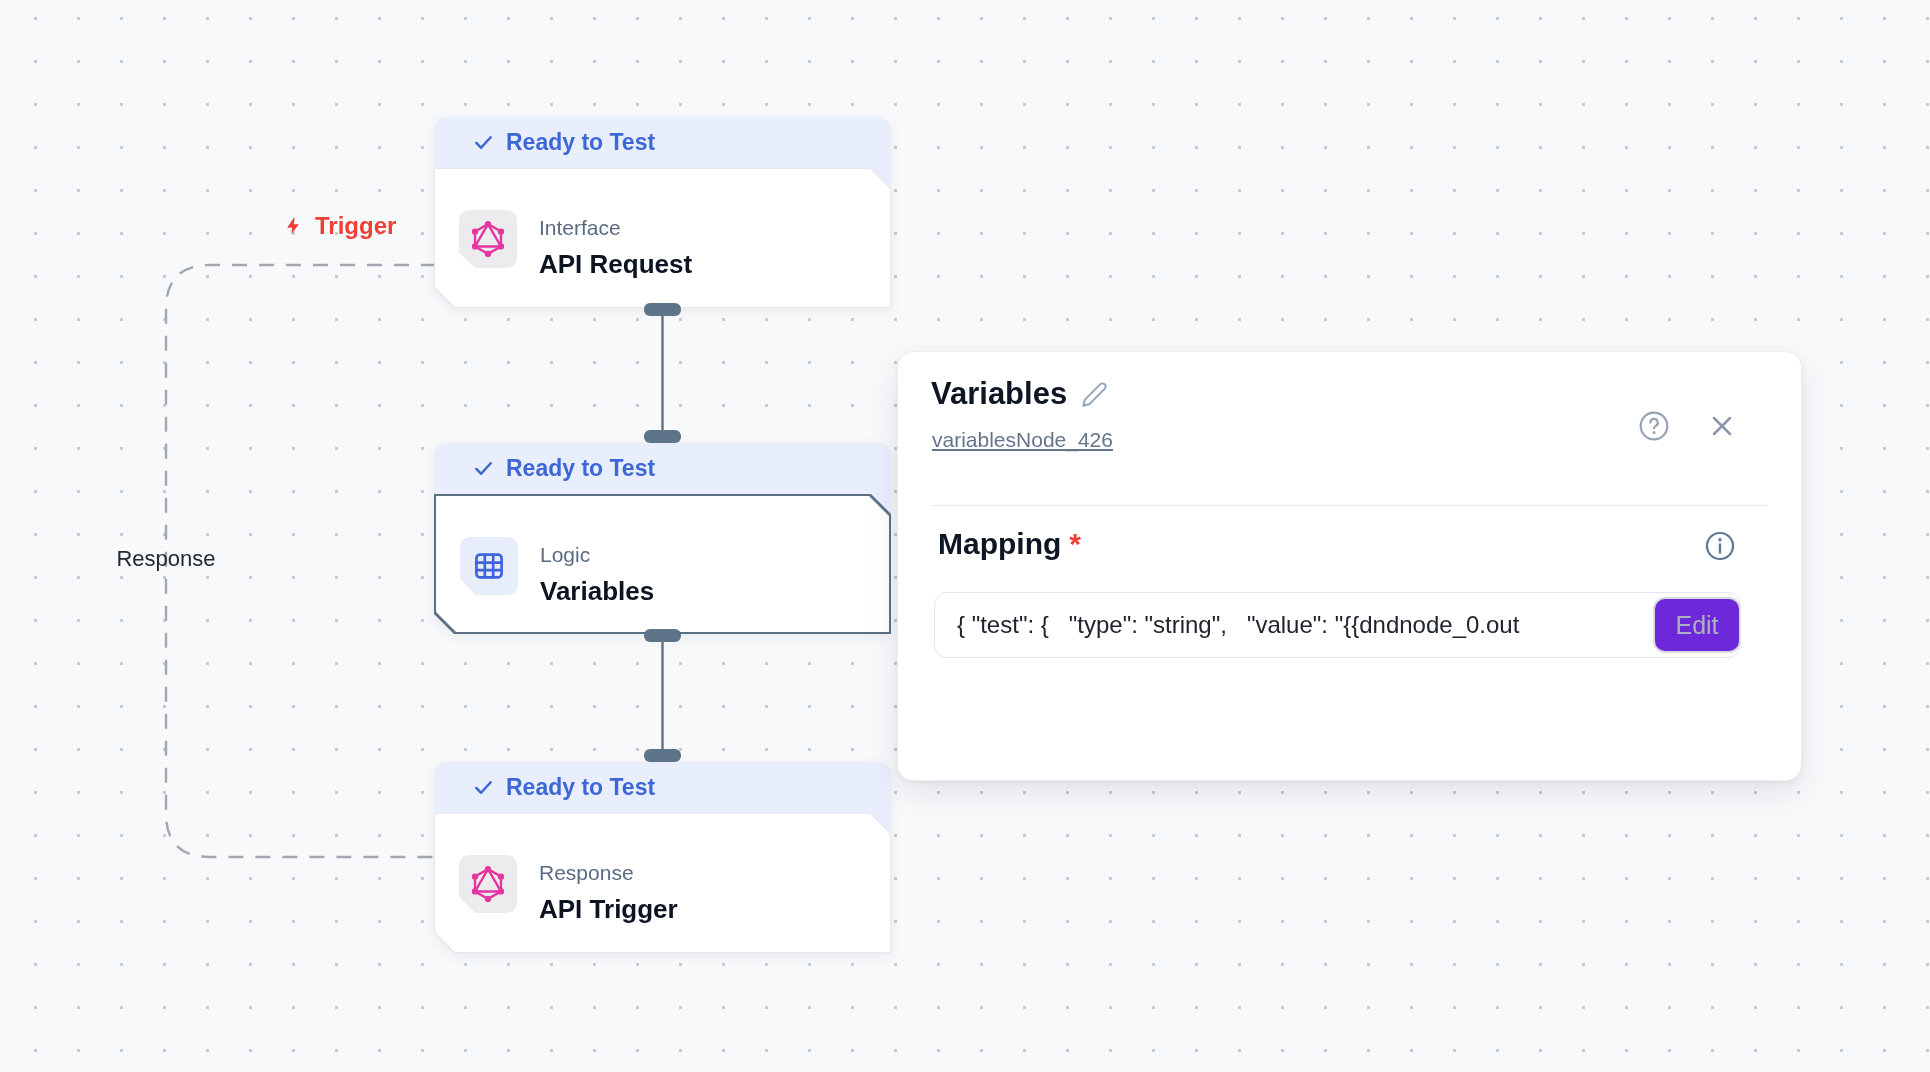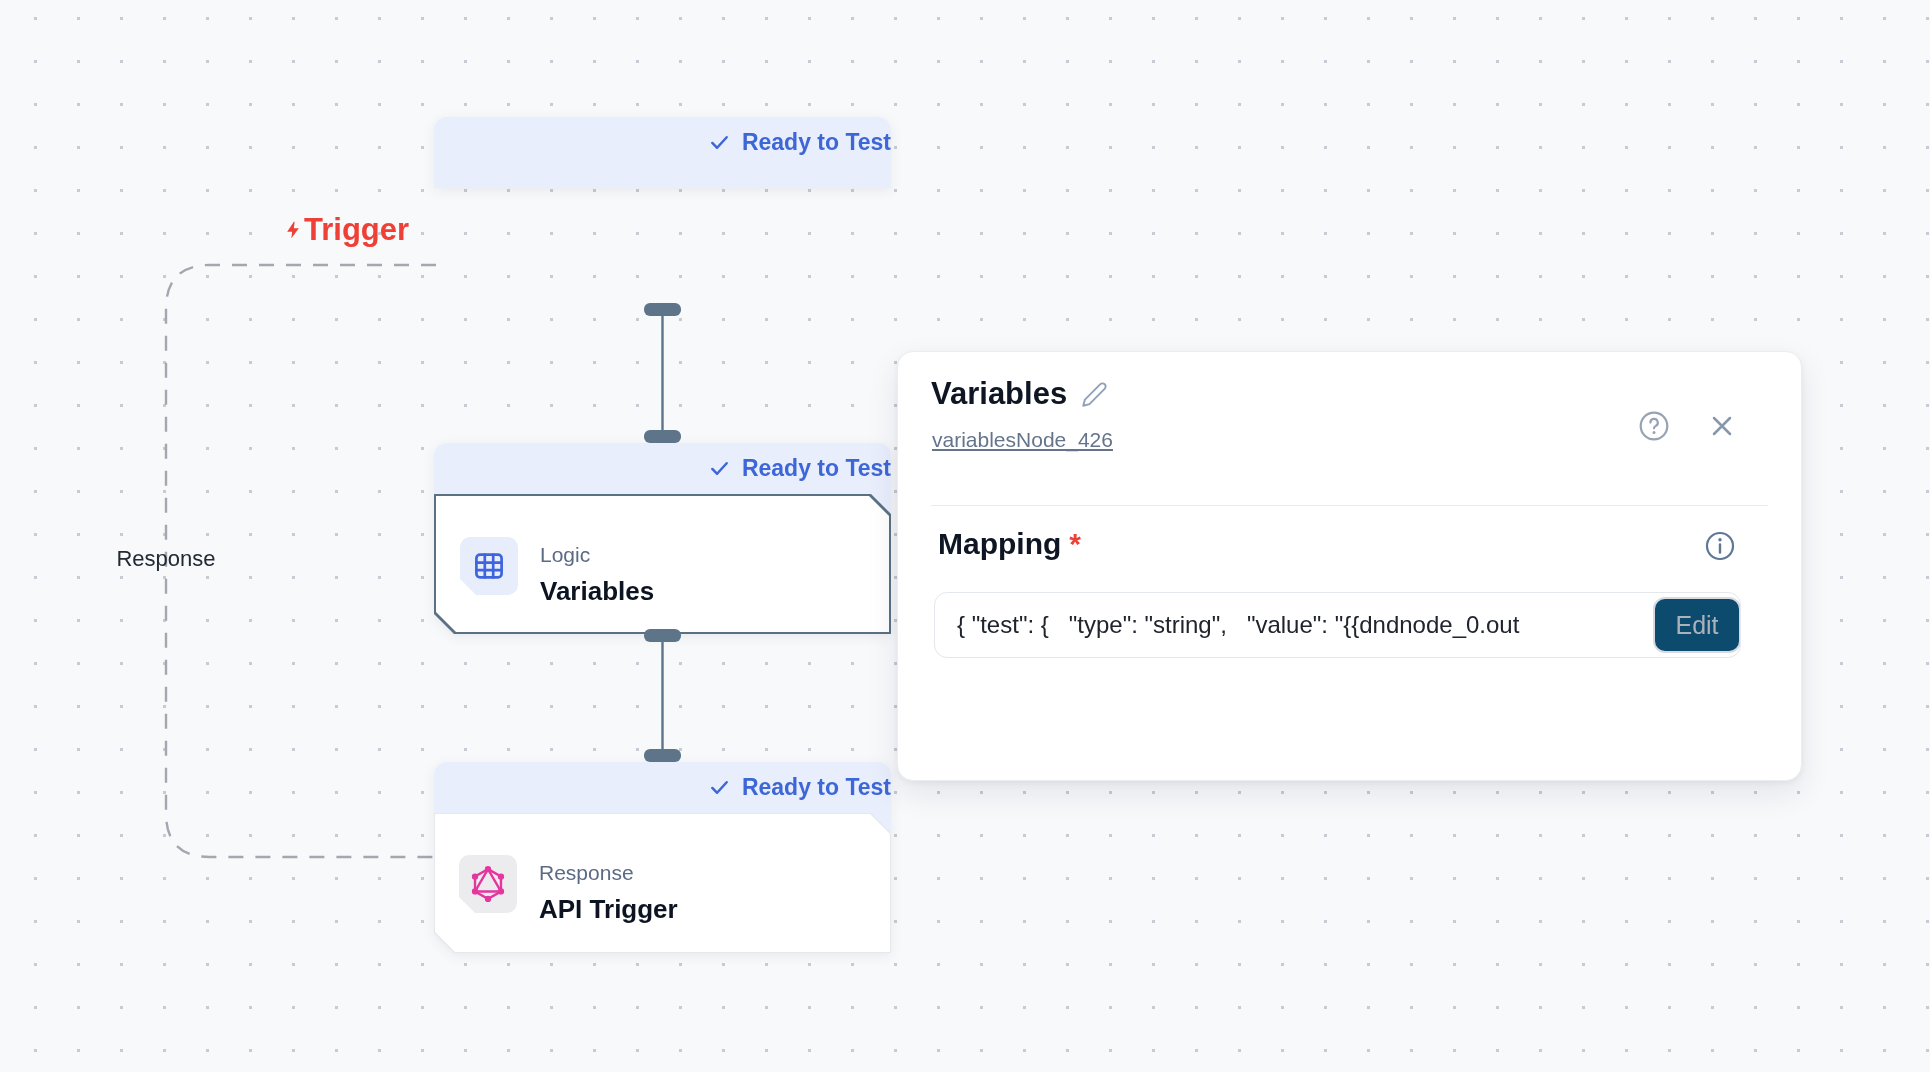--- a/index.html
+++ b/index.html
@@ -16,37 +16,37 @@
     background-position: 14px 40px;
   }
 
   svg.edges { position:absolute; left:0; top:0; z-index:0; }
   .dashed-path { fill:none; stroke:#a2a7b0; stroke-width:2.4; stroke-dasharray:15 12; }
   .solid-edge { stroke:#5e7489; stroke-width:2.4; }
 
   
   .trigger-label {
     position:absolute; left:283px; top:212px; z-index:4;
-    display:flex; align-items:center; gap:1px;
-    color:#ee4037; font-size:31px; font-weight:700;
+    display:flex; align-items:center; gap:12px;
+    color:#ee4037; font-size:24px; font-weight:700;
   }
   .response-label {
     position:absolute; left:100px; top:546px; width:132px; z-index:4;
     text-align:center; color:#232a35; font-size:22px;
   }
 
   
   .node { position:absolute; left:434px; width:457px; height:191px; z-index:2;
           filter: drop-shadow(0 3px 6px rgba(16,24,40,.07)); }
   .badge {
     position:absolute; top:0; left:0; right:0; height:71px;
     background:#e9eefd; border-radius:13px 13px 0 0;
     display:flex; align-items:center; gap:11px;
     padding:0 0 20px 38px;
-    color:#3d66d6; font-size:23px; font-weight:600;justify-content:flex-end;
+    color:#3d66d6; font-size:23px; font-weight:600;
   }
   .card-shell {
     position:absolute; top:51px; left:0; right:0; height:140px;
     background:#e6e8ee;
     clip-path: polygon(0 0, calc(100% - 20px) 0, 100% 20px, 100% 100%, 20px 100%, 0 calc(100% - 20px));
   }
   .node.selected .card-shell { background:#5a7184; }
   .card-inner {
     position:absolute; inset:1px; background:#ffffff;
     clip-path: polygon(0 0, calc(100% - 20px) 0, 100% 20px, 100% 100%, 20px 100%, 0 calc(100% - 20px));
@@ -89,21 +89,21 @@
     border:1.5px solid #e4e7ec; border-radius:13px; background:#fff;
     overflow:hidden;
   }
   .mapping-value {
     position:absolute; left:22px; top:0; bottom:0; right:88px;
     display:flex; align-items:center;
     font-size:24px; color:#20242d; white-space:pre; overflow:hidden;
   }
   .edit-btn {
     position:absolute; right:-1px; top:4px; width:88px; height:56px;
-    background:#0c4a6e; border:2px solid #d7dbe1; border-radius:12px;
+    background:#6d28d9; border:2px solid #d7dbe1; border-radius:12px;
     color:#abb2bc; font-size:25px; font-weight:500;
     display:flex; align-items:center; justify-content:center; cursor:pointer;
     font-family:"Liberation Sans", sans-serif;
   }
 </style>
 </head>
 <body>
 
 <div class="stage">
 
@@ -120,20 +120,42 @@
     <span>Trigger</span>
   </div>
   <div class="response-label">Response</div>
 
   <div class="node" style="top:117px;">
     <div class="badge">
       <svg width="23" height="23" viewBox="0 0 24 24">
         <polyline points="4.5 12.5 9.5 17.5 19.5 6.5" fill="none" stroke="#3d66d6" stroke-width="2.6" stroke-linecap="round" stroke-linejoin="round"></polyline>
       </svg>
       <span>Ready to Test</span>
+    </div>
+    <div class="card-shell">
+      <div class="card-inner">
+        <div class="iconbox gray">
+          <svg width="38" height="38" viewBox="0 0 24 24">
+            <g fill="none" stroke="#e5359f" stroke-width="1.5">
+              <path d="M12 2.6 20.2 7.3 V16.7 L12 21.4 3.8 16.7 V7.3 Z"></path>
+              <path d="M12 2.6 20.2 16.7 H3.8 Z"></path>
+            </g>
+            <g fill="#e5359f">
+              <circle cx="12" cy="2.6" r="2"></circle>
+                <circle cx="20.2" cy="7.3" r="2"></circle>
+                <circle cx="20.2" cy="16.7" r="2"></circle>
+              <circle cx="12" cy="21.4" r="2"></circle>
+                <circle cx="3.8" cy="16.7" r="2"></circle>
+                <circle cx="3.8" cy="7.3" r="2"></circle>
+            </g>
+          </svg>
+        </div>
+        <div class="node-cat">Interface</div>
+        <div class="node-title">API Request</div>
+      </div>
     </div>
   </div>
 
   <div class="node selected" style="top:443px;">
     <div class="badge">
       <svg width="23" height="23" viewBox="0 0 24 24">
         <polyline points="4.5 12.5 9.5 17.5 19.5 6.5" fill="none" stroke="#3d66d6" stroke-width="2.6" stroke-linecap="round" stroke-linejoin="round"></polyline>
       </svg>
       <span>Ready to Test</span>
     </div>

